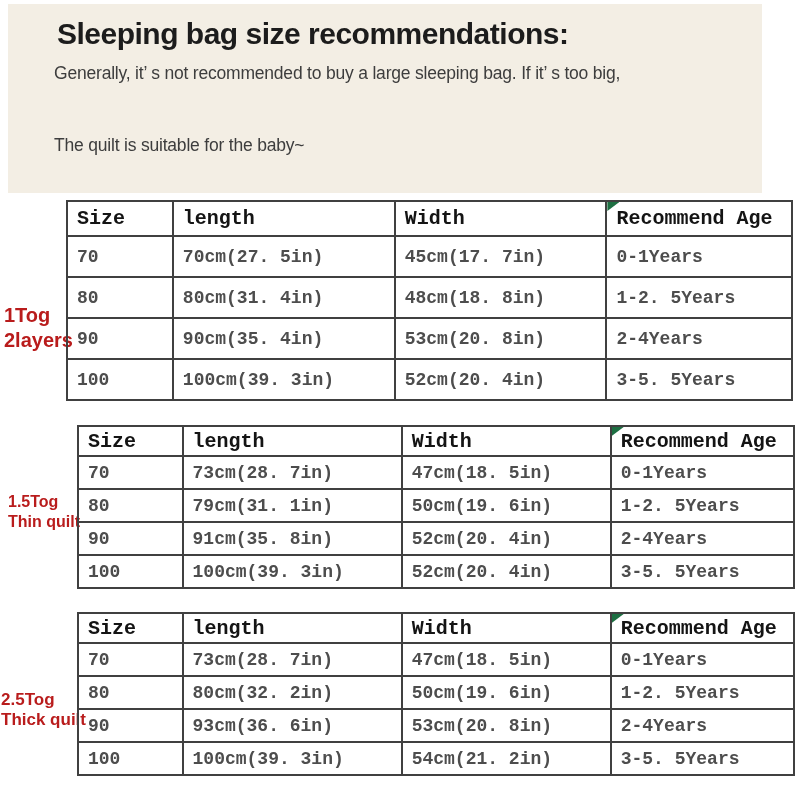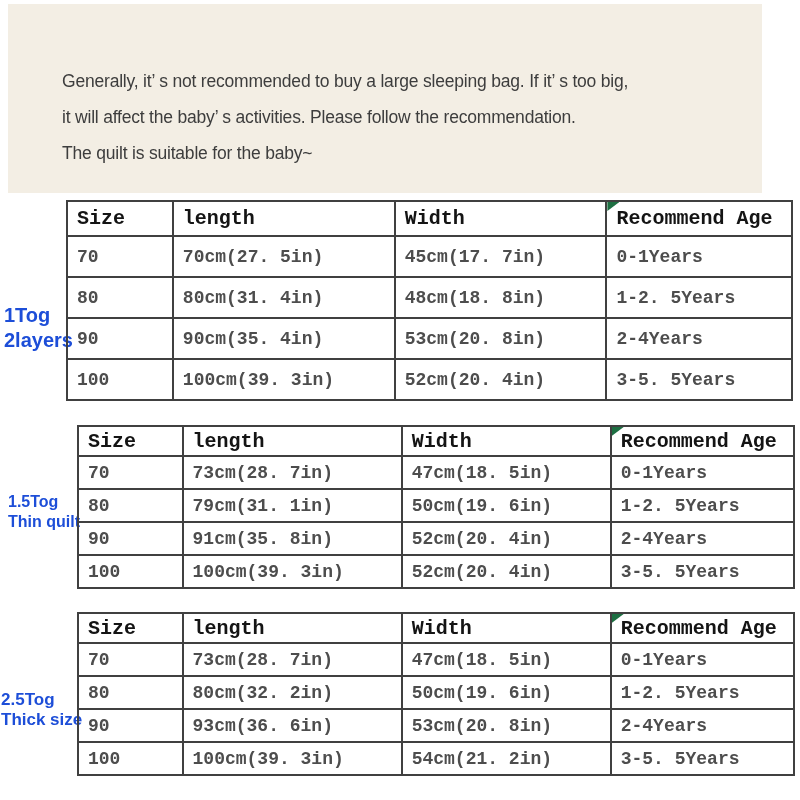--- a/index.html
+++ b/index.html
@@ -12,30 +12,30 @@
   .hero{
     position:absolute;left:8px;top:4px;width:754px;height:189px;
     background:#f3eee4;
     padding:0;box-sizing:border-box;
   }
   .hero-title{
     position:absolute;left:49px;top:13px;margin:0;
     font-size:30px;font-weight:bold;color:#1c1c1c;letter-spacing:-0.5px;
   }
   .hero-line{
-    position:absolute;left:46px;margin:8px;
+    position:absolute;left:46px;margin:0;
     font-size:17.5px;color:#3d3d3d;letter-spacing:-0.2px;white-space:nowrap;
   }
   .hero-line.l0{top:59px;}
   .hero-line.l1{top:95px;}
   .hero-line.l2{top:131px;}
 
   
   .tlabel{
-    position:absolute;font-weight:bold;color:#1d4ed8;white-space:nowrap;
+    position:absolute;font-weight:bold;color:#b91c1c;white-space:nowrap;
   }
   .tlabel-1{left:4px;top:303px;font-size:20px;line-height:25px;}
   .tlabel-2{left:8px;top:492px;font-size:16px;line-height:20px;}
   .tlabel-3{left:1px;top:690px;font-size:17px;line-height:20px;}
 
   
   table.sizetable{
     position:absolute;border-collapse:collapse;table-layout:fixed;
     font-family:"Liberation Mono",monospace;
   }
@@ -64,36 +64,36 @@
   .marker{
     position:absolute;left:0;top:0;width:12px;height:9px;
     clip-path:polygon(0 0,100% 0,0 100%);
     display:block;
   }
 </style>
 </head>
 <body>
 
 <div class="hero" style="background: rgb(243, 238, 228);">
+  <h1 class="hero-title">Sleeping bag size recommendations:</h1>
   <p class="hero-line l0">Generally, it’ s not recommended to buy a large sleeping bag. If it’ s too big,</p>
-  <p class="hero-line l1">it will affect the baby’ s activities. Please follow the recommendation.</p>
   <p class="hero-line l2">The quilt is suitable for the baby~</p>
 </div>
 
 <div class="tlabel tlabel-1">
   <div>1Tog</div>
   <div>2layers</div>
 </div>
 <div class="tlabel tlabel-2">
   <div>1.5Tog</div>
   <div>Thin quilt</div>
 </div>
 <div class="tlabel tlabel-3">
   <div>2.5Tog</div>
-  <div>Thick size</div>
+  <div>Thick quilt</div>
 </div>
 
 <table class="sizetable t1">
   <colgroup>
       <col class="c0">
       <col class="c1">
       <col class="c2">
       <col class="c3">
     </colgroup>
   <thead>

